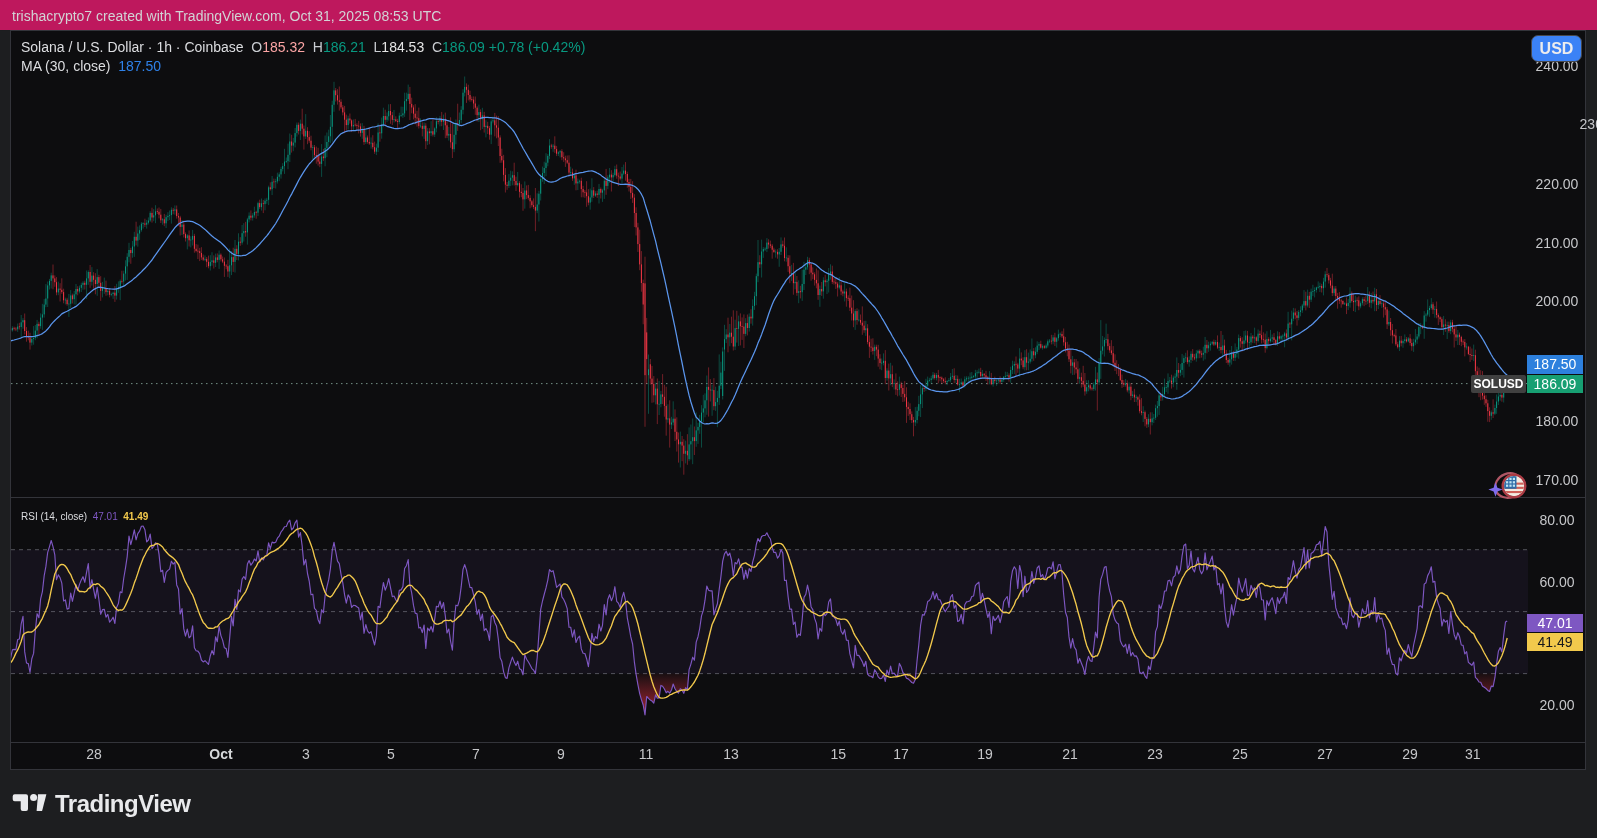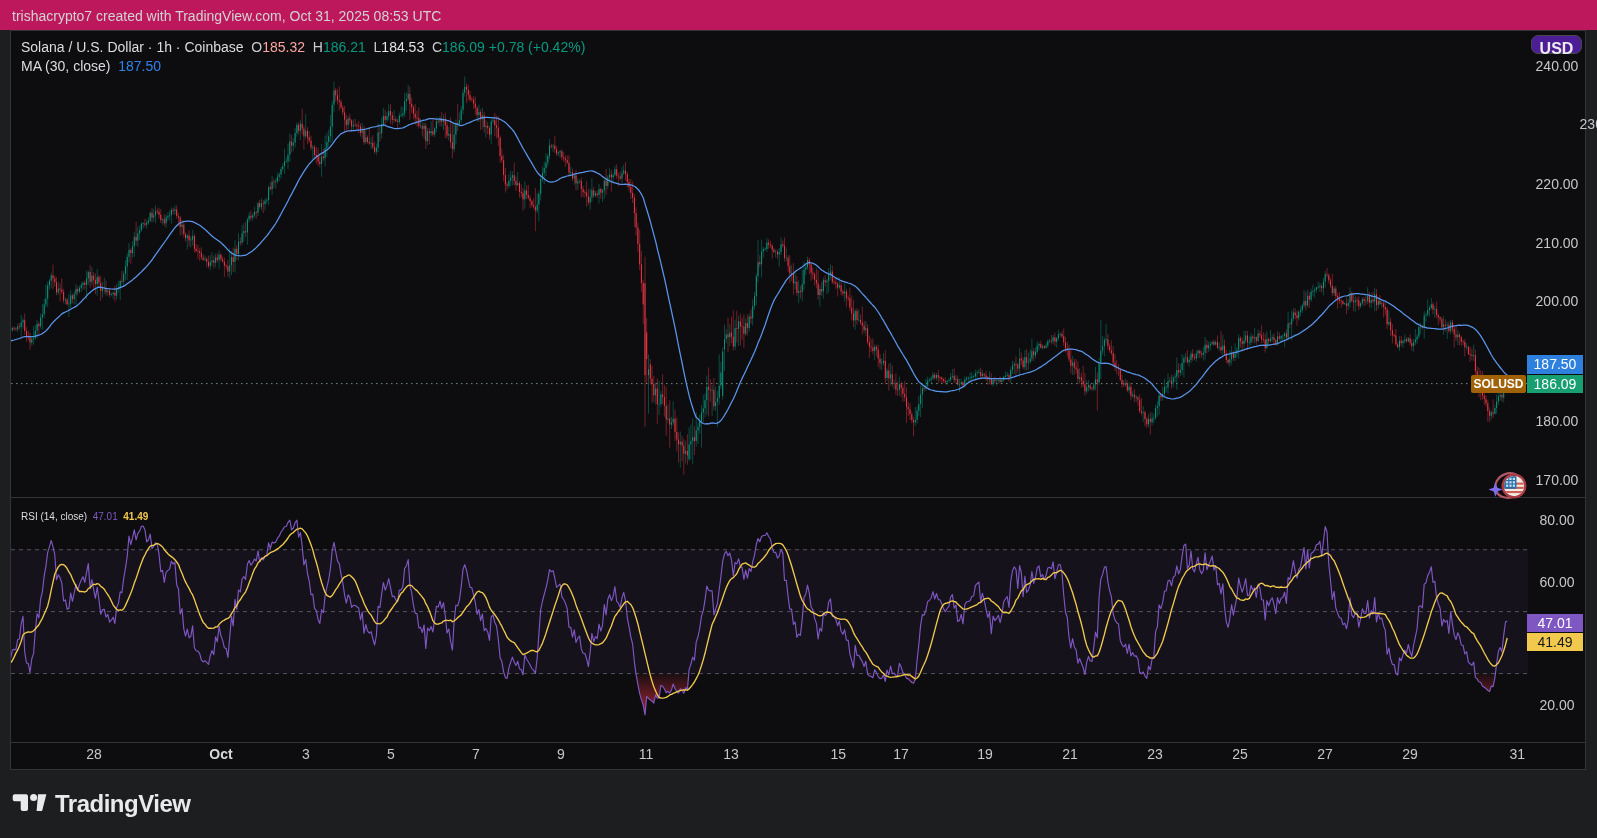--- a/index.html
+++ b/index.html
@@ -71,26 +71,26 @@
 <div class="axlabel" style="top:116px;margin-left:44px;">230.00</div>
 <div class="axlabel" style="top:176px;">220.00</div>
 <div class="axlabel" style="top:235px;">210.00</div>
 <div class="axlabel" style="top:293px;">200.00</div>
 <div class="axlabel" style="top:413px;">180.00</div>
 <div class="axlabel" style="top:472px;">170.00</div>
 <div class="axlabel" style="top:512px;">80.00</div>
 <div class="axlabel" style="top:574px;">60.00</div>
 <div class="axlabel" style="top:697px;">20.00</div>
 
-<div style="position:absolute; left:1531px; top:35px; width:51px; height:19px; border:1px solid #47484c; background:#4c1d95;
+<div style="position:absolute; left:1531px; top:35px; width:51px; height:27px; border:1px solid #47484c; background:#3b82f6;
  border-radius:7px; color:#ececee; font-size:16px; font-weight:700; text-align:center; line-height:25px;">USD</div>
 
 <div style="position:absolute; left:1527px; top:355px; width:56px; height:19px; background:#2d80dd; color:#fff;
  font-size:14px; text-align:center; line-height:19px;">187.50</div>
-<div style="position:absolute; left:1471px; top:375px; width:55px; height:18px; background:#a16207; color:#fff; border-radius:2px;
+<div style="position:absolute; left:1471px; top:375px; width:55px; height:18px; background:#404040; color:#fff; border-radius:2px;
  font-size:12px; font-weight:700; text-align:center; line-height:18px;">SOLUSD</div>
 <div style="position:absolute; left:1527px; top:375px; width:56px; height:18px; background:#179f72; color:#fff;
  font-size:14px; text-align:center; line-height:18px;">186.09</div>
 <div style="position:absolute; left:1527px; top:613.5px; width:56px; height:18px; background:#7E57C2; color:#fff;
  font-size:14px; text-align:center; line-height:18px;">47.01</div>
 <div style="position:absolute; left:1527px; top:633px; width:56px; height:18px; background:#f2c94c; color:#17181b;
  font-size:14px; text-align:center; line-height:18px;">41.49</div>
 
 <div class="tick">
 <div style="position:absolute; left:64px; top:746px; width:60px; text-align:center;">28</div>
@@ -102,21 +102,21 @@
 <div style="position:absolute; left:616px; top:746px; width:60px; text-align:center;">11</div>
 <div style="position:absolute; left:701px; top:746px; width:60px; text-align:center;">13</div>
 <div style="position:absolute; left:786px; top:746px; width:60px; text-align:right;">15</div>
 <div style="position:absolute; left:871px; top:746px; width:60px; text-align:center;">17</div>
 <div style="position:absolute; left:955px; top:746px; width:60px; text-align:center;">19</div>
 <div style="position:absolute; left:1040px; top:746px; width:60px; text-align:center;">21</div>
 <div style="position:absolute; left:1125px; top:746px; width:60px; text-align:center;">23</div>
 <div style="position:absolute; left:1210px; top:746px; width:60px; text-align:center;">25</div>
 <div style="position:absolute; left:1295px; top:746px; width:60px; text-align:center;">27</div>
 <div style="position:absolute; left:1380px; top:746px; width:60px; text-align:center;">29</div>
-<div style="position:absolute; left:1465px; top:746px; width:60px; text-align:right;">31</div>
+<div style="position:absolute; left:1465px; top:746px; width:60px; text-align:left;">31</div>
 </div>
 
 <svg width="46" height="36" viewBox="0 0 46 36" style="position:absolute; left:1484px; top:468px;">
   <ellipse cx="25" cy="17.5" rx="14" ry="12" fill="none" stroke="#b05665" stroke-width="2.2" transform="rotate(-22 25 17.5)"></ellipse>
   <circle cx="30" cy="18" r="11.2" fill="none" stroke="#ab3c45" stroke-width="2.6"></circle>
   <circle cx="30" cy="18" r="10" fill="#f2ece2"></circle>
   <g clip-path="url(#flagclip)">
     <rect x="20" y="8" width="20" height="20" fill="#f2ece2"></rect>
     <rect x="20" y="14.6" width="20" height="2.1" fill="#cf6058"></rect>
     <rect x="20" y="18.8" width="20" height="2.1" fill="#cf6058"></rect>

